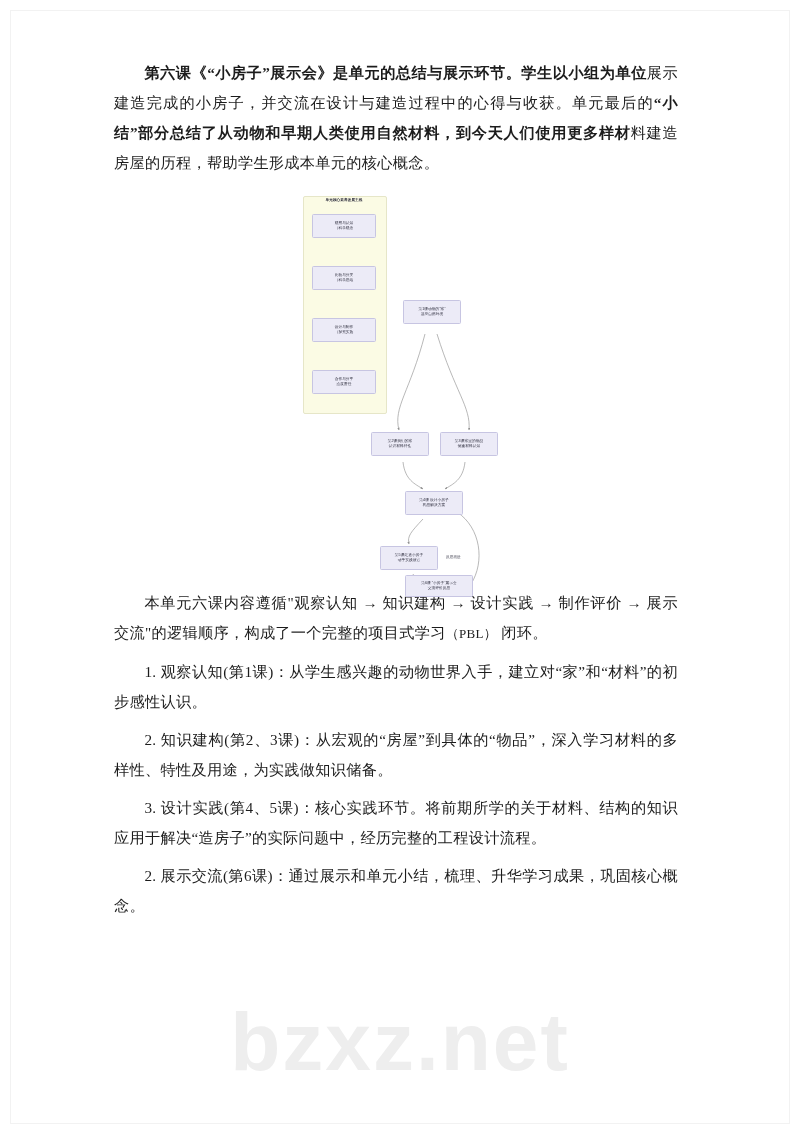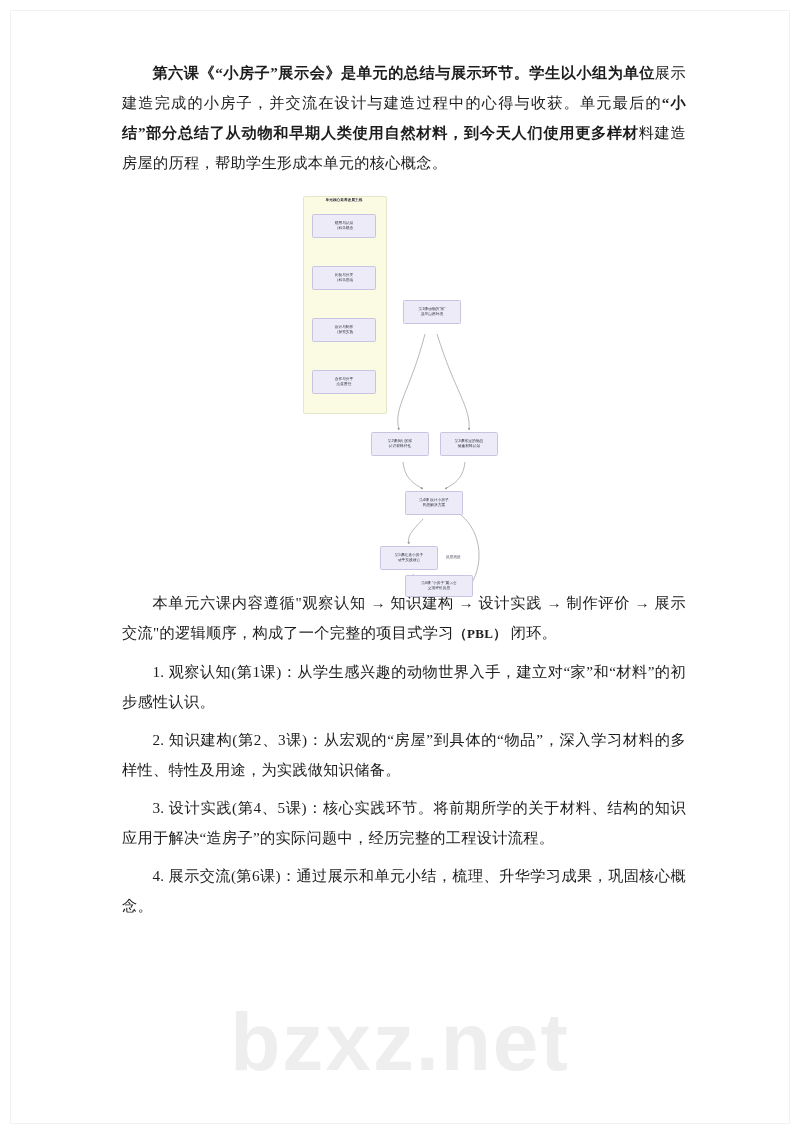--- a/index.html
+++ b/index.html
@@ -24,21 +24,21 @@
     left: 10px;
     top: 10px;
     right: 10px;
     bottom: 10px;
     border: 1px solid #f2f2f2;
     pointer-events: none;
   }
 
   .content {
     position: absolute;
-    left: 122px;
+    left: 114px;
     top: 58px;
     width: 564px;
   }
 
   .para {
     font-size: 15.2px;
     line-height: 30px;
     color: #1c1c1c;
     text-align: justify;
     text-justify: inter-ideograph;
@@ -46,21 +46,20 @@
     letter-spacing: 0.3px;
   }
   .para.indent {
     text-indent: 2em;
   }
   .para b { font-weight: bold; }
   .gap { height: 8px; }
   .pbl {
     font-family: "Liberation Serif", serif;
     font-size: 13px;
-    font-weight: bold;
   }
 
   
   .diagram-wrap {
     position: absolute;
     left: 285px;
     top: 192px;
     width: 240px;
     height: 400px;
   }
@@ -156,21 +155,21 @@
     <div class="gap"></div>
     <p class="para indent">1. 观察认知(第1课)：从学生感兴趣的动物世界入手，建立对“家”和“材料”的初步感性认识。</p>
 
     <div class="gap"></div>
     <p class="para indent">2. 知识建构(第2、3课)：从宏观的“房屋”到具体的“物品”，深入学习材料的多样性、特性及用途，为实践做知识储备。</p>
 
     <div class="gap"></div>
     <p class="para indent">3. 设计实践(第4、5课)：核心实践环节。将前期所学的关于材料、结构的知识应用于解决“造房子”的实际问题中，经历完整的工程设计流程。</p>
 
     <div class="gap"></div>
-    <p class="para indent">4. 展示交流(第6课)：通过展示和单元小结，梳理、升华学习成果，巩固核心概念。</p>
+    <p class="para indent">2. 展示交流(第6课)：通过展示和单元小结，梳理、升华学习成果，巩固核心概念。</p>
 
     <div class="gap"></div>
 
   </div>
 
   <div class="diagram-wrap">
 
     <svg class="diagram-svg" width="240" height="400" viewBox="0 0 240 400">
       <defs>
         <marker id="ah" markerWidth="5" markerHeight="5" refX="3.4" refY="1.7" orient="auto" markerUnits="strokeWidth">

